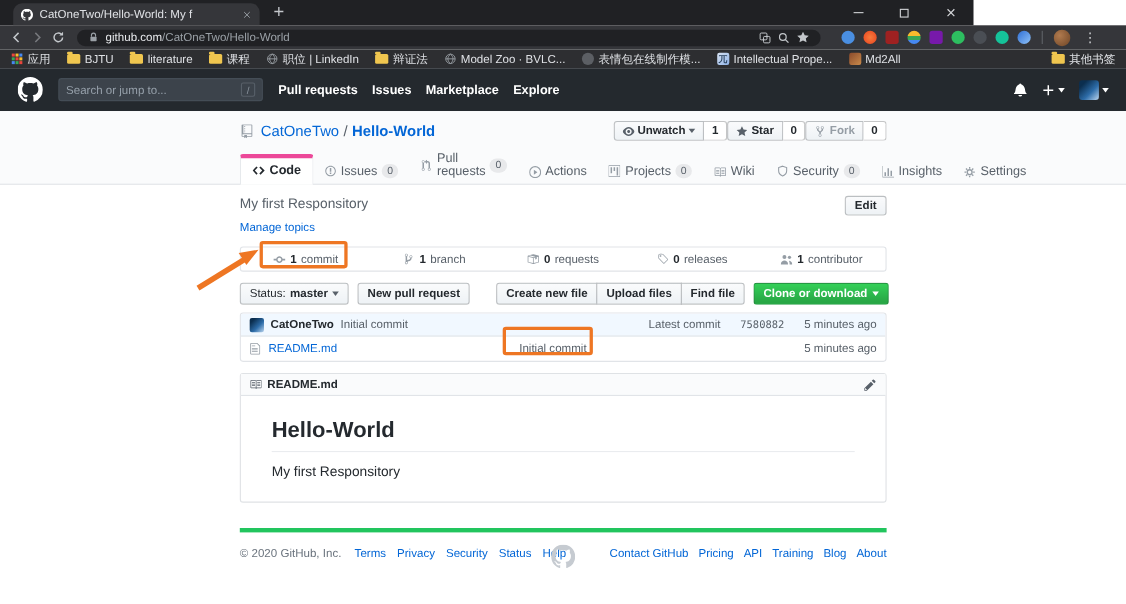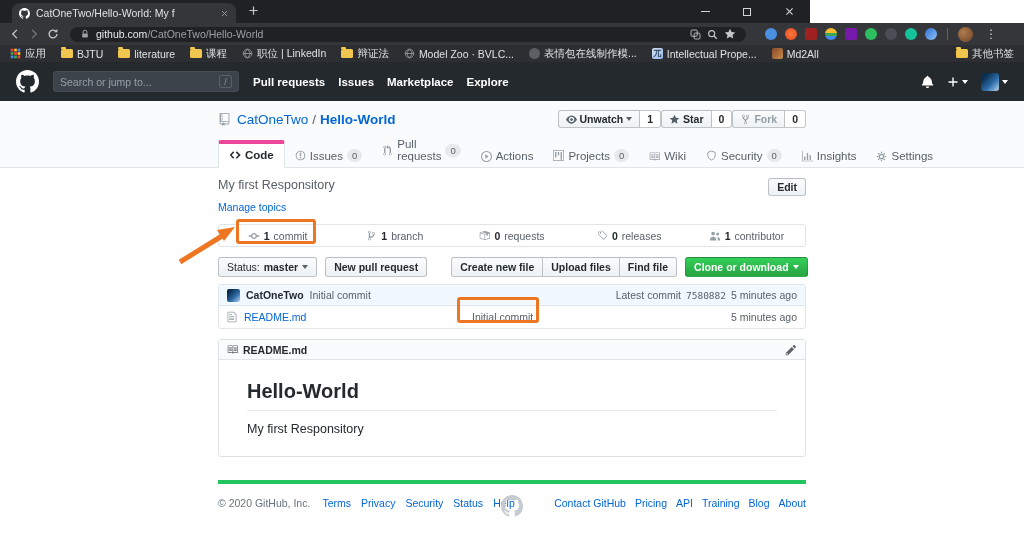--- a/index.html
+++ b/index.html
@@ -2,21 +2,21 @@
 <html><head>
 <meta charset="utf-8">
 <style>
   *{box-sizing:border-box;margin:0;padding:0}
   html,body{width:1024px;height:549px;overflow:hidden}
   body{position:relative;background:#fff;font-family:"Liberation Sans",sans-serif;-webkit-font-smoothing:antialiased}
   .ico{display:inline-block;vertical-align:middle;flex:none}
   svg{display:block}
 
   
-  .titlebar{position:absolute;top:0;left:0;width:810px;height:23px;background:#202124}
+  .titlebar{position:absolute;top:0;left:0;width:885px;height:23px;background:#202124}
   .chrome-tab{position:absolute;left:12px;top:3px;width:224px;height:20px;background:#35363a;border-radius:8px 8px 0 0;display:flex;align-items:center;gap:6px;padding:0 7px}
   .tab-title{flex:1;color:#dfe1e5;font-size:10.5px;white-space:nowrap;overflow:hidden}
   .tab-close{color:#9aa0a6}
   .newtab{position:absolute;left:248px;top:5px;color:#c3c7cb}
   .win-controls{position:absolute;right:0;top:0;height:23px;display:flex}
   .win-btn{width:42px;height:23px;display:flex;align-items:center;justify-content:center;color:#d2d4d7}
   .min-glyph{width:9px;height:1.5px;background:#d2d4d7}
   .max-glyph{width:8px;height:8px;border:1.2px solid #d2d4d7}
 
   .toolbar{position:absolute;top:23px;left:0;width:1024px;height:22px;background:#35363a;display:flex;align-items:center;padding:0 9px;gap:7px}
@@ -100,21 +100,21 @@
   .btn-group .btn:first-child{border-radius:3px 0 0 3px;margin-left:16px}
   .btn-group .btn:last-child{border-radius:0 3px 3px 0}
   .btn-green{background:linear-gradient(-180deg,#34d058,#28a745 90%);color:#fff;border:1px solid rgba(27,31,35,.2)}
   .btn-green .caret{border-top-color:#fff}
 
   .commit-box{margin-top:7px;border:1px solid #e1e4e8;border-radius:3px;overflow:hidden}
   .commit-head{height:21px;background:#f1f8ff;border-bottom:1px solid #e1e4e8;display:flex;align-items:center;gap:6px;padding:0 8px;font-size:10.5px}
   .commit-avatar{width:13px;height:13px;border-radius:2px;background:linear-gradient(135deg,#0b2e4f 20%,#2d6ca8 60%,#bcd6ef)}
   .commit-author{font-weight:bold;color:#24292e;cursor:pointer}
   .commit-msg{color:#586069;cursor:pointer}
-  .commit-right{margin-left:auto;display:flex;align-items:center;gap:5px;color:#586069}
+  .commit-right{margin-left:auto;display:flex;align-items:center;gap:18px;color:#586069}
   .hash{font-family:"DejaVu Sans Mono",monospace;font-size:9.5px}
   .file-row{height:22px;display:flex;align-items:center;padding:0 8px;font-size:10.5px;position:relative}
   .file-row .ico{color:#959da5}
   .file-name{margin-left:7px}
   .file-msg{position:absolute;left:253px;color:#586069;cursor:pointer}
   .file-time{margin-left:auto;color:#586069}
 
   .readme-box{margin-top:10px;border:1px solid #dfe2e5;border-radius:3px}
   .readme-head{height:20px;background:#fafbfc;border-bottom:1px solid #e1e4e8;display:flex;align-items:center;gap:5px;padding:0 8px;font-size:10.5px;font-weight:bold;color:#24292e}
   .readme-head .ico{color:#586069}

